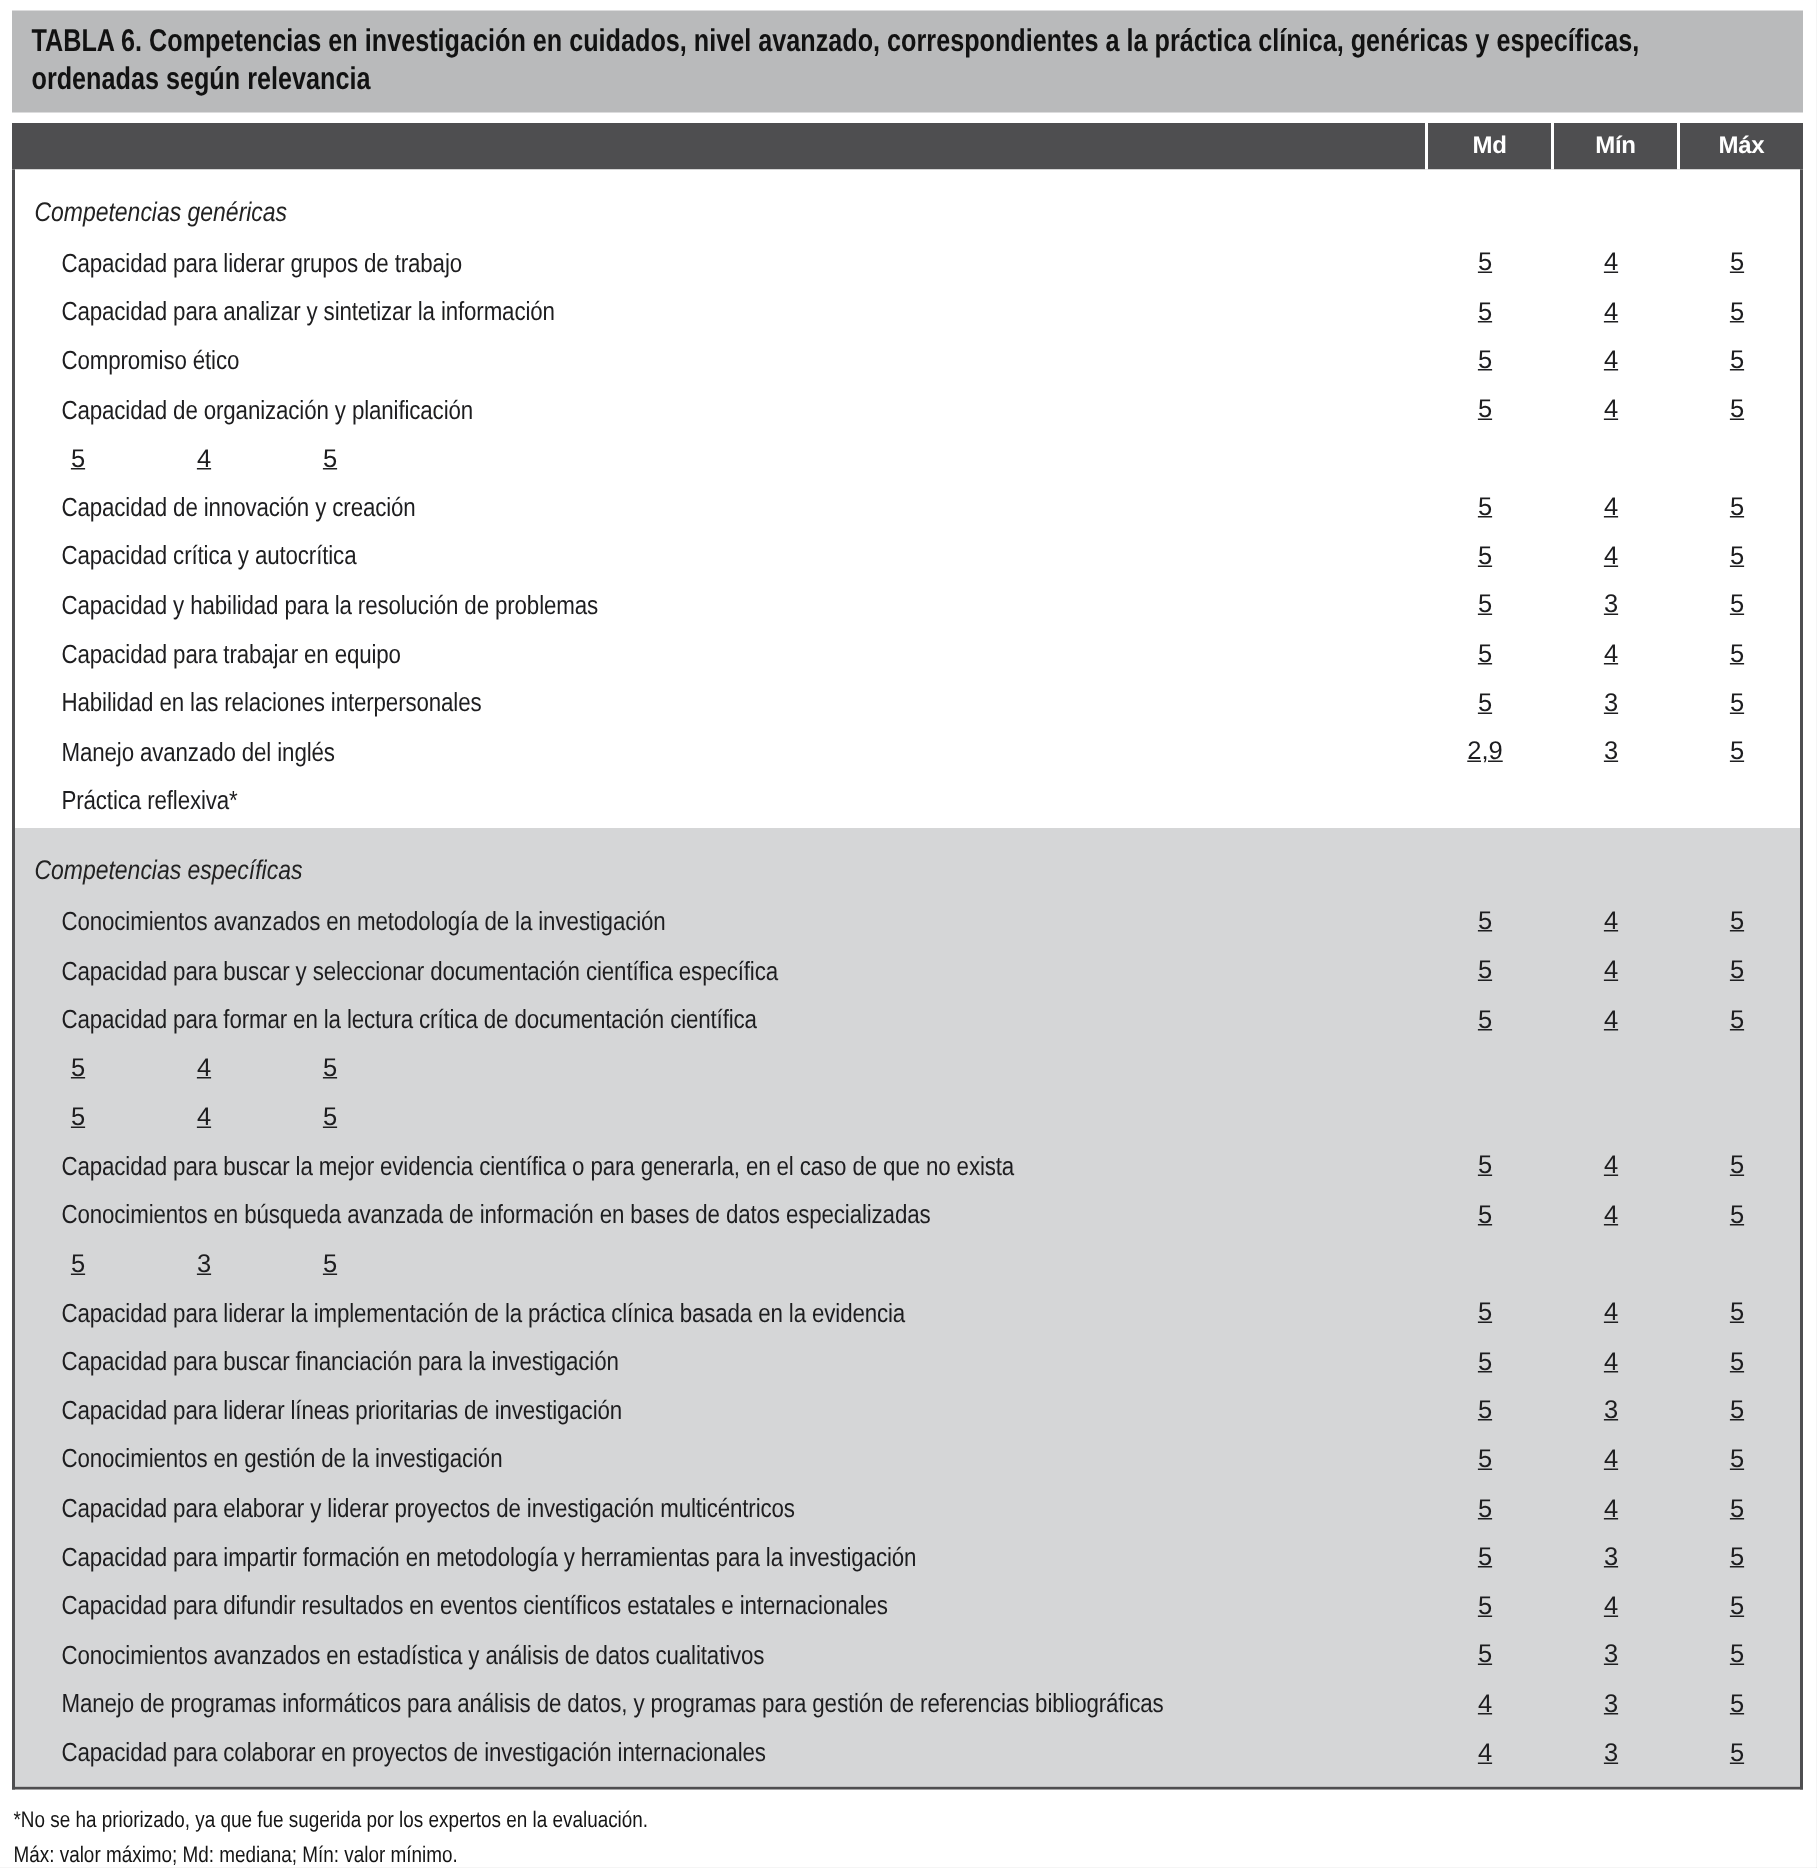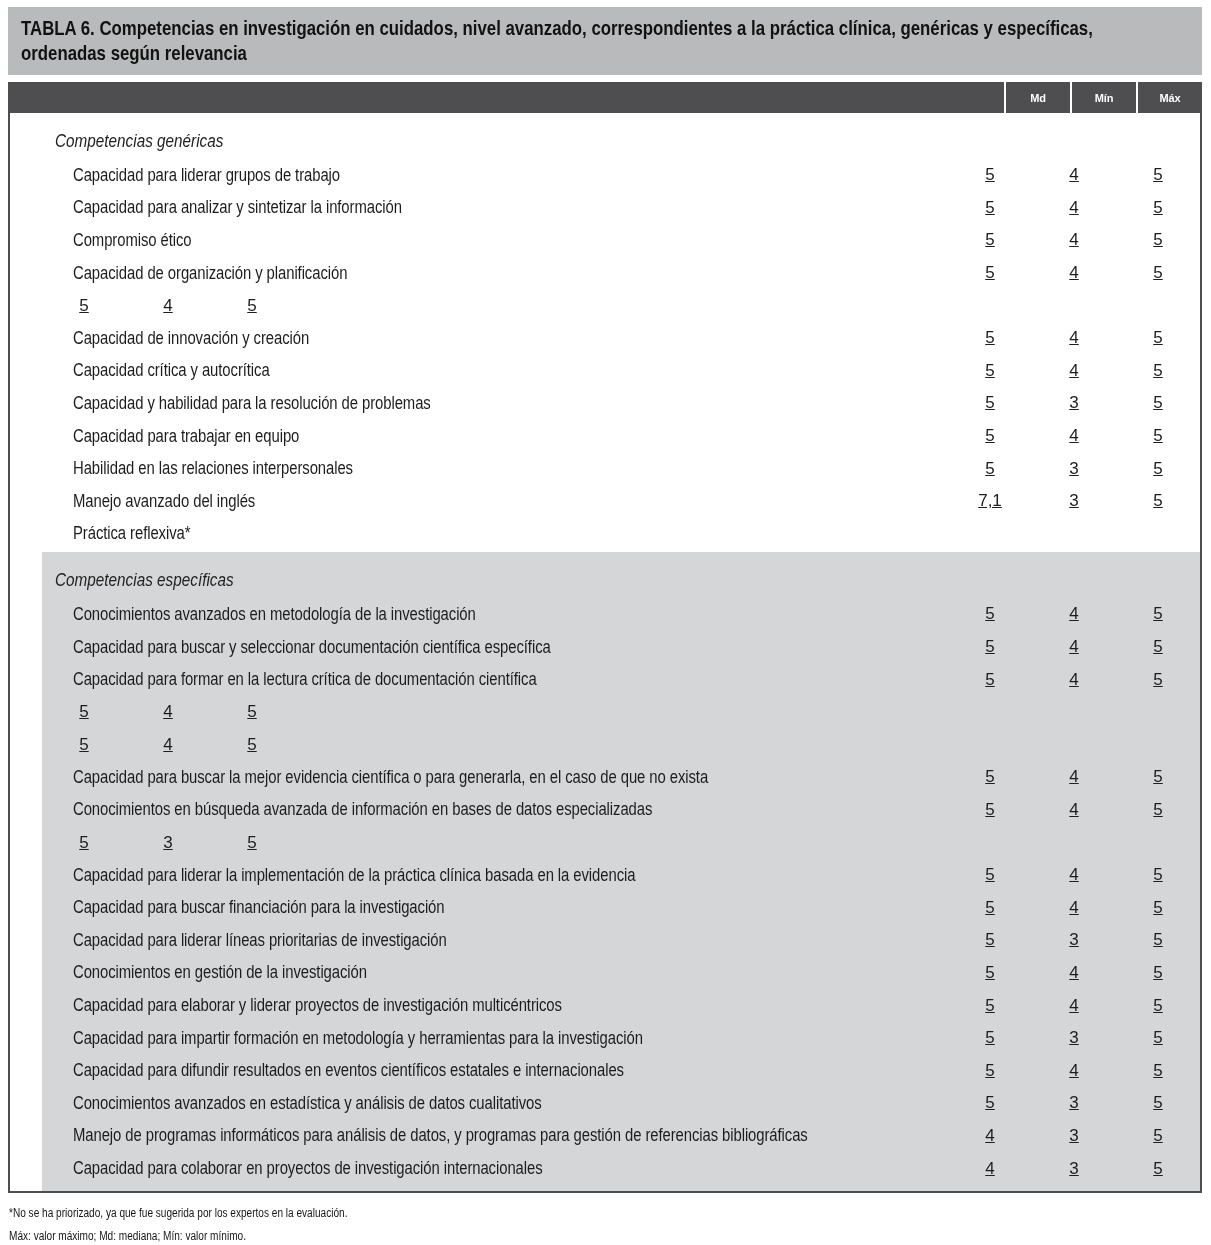--- a/index.html
+++ b/index.html
@@ -16,46 +16,46 @@
     font-weight:bold; font-size:21px; line-height:24.5px; color:#121212;
     white-space:nowrap; transform:scaleX(0.80); transform-origin:0 50%;
   }
 
   
   .header-row {
     display:flex; background:var(--header-bg,#4e4e50); height:31px; margin-top:7px;
   }
   .hcell-label { flex:1; }
   .hcell {
-    width:66px; border-left:2px solid var(--header-text,#fff);
-    color:var(--header-text,#fff); font-weight:bold; font-size:11px;
+    width:84px; border-left:2px solid var(--header-text,#fff);
+    color:var(--header-text,#fff); font-weight:bold; font-size:16px;
     display:flex; align-items:center; justify-content:center; letter-spacing:-0.2px;
   }
 
   
-  .table-body { border:2px solid var(--border,#4e4e50); border-top:none;padding-left:32px; }
+  .table-body { border:2px solid var(--border,#4e4e50); border-top:none; }
   .section { padding-top:10px; }
   .section-generic  { background:var(--section1-bg,#ffffff); padding-bottom:2px; }
   .section-specific { background:var(--section2-bg,#d5d6d7); padding-bottom:6px; }
   .section-label { height:36px; display:flex; align-items:center; padding-left:13px; }
   .section-label span {
     display:inline-block; font-style:italic; font-size:18px; color:#222;
     transform:scaleX(0.85); transform-origin:0 50%; white-space:nowrap;
   }
   .row { display:flex; height:32.6px; align-items:center;text-decoration:underline; }
   .row-label { flex:1; padding-left:31px; min-width:0; }
   .row-label span {
     display:inline-block; font-size:17.5px; letter-spacing:-0.1px; color:#1d1d1f;
     transform:scaleX(0.85); transform-origin:0 50%; white-space:nowrap;
   }
   .vcell { width:84px; text-align:center; font-size:17px; color:#1d1d1f; }
 
   
   .footnotes { padding:9px 0 0 1px; }
-  .footnote { font-size:12px; line-height:23px; }
+  .footnote { font-size:15px; line-height:23px; }
   .footnote span {
     display:inline-block; transform:scaleX(0.84); transform-origin:0 50%;
     white-space:nowrap; color:#151515;
   }
 </style>
 </head>
 <body>
 
 <div class="page">
 
@@ -141,21 +141,21 @@
 
   <div class="row">
     <div class="row-label"><span>Habilidad en las relaciones interpersonales</span></div>
     <div class="vcell">5</div>
     <div class="vcell">3</div>
     <div class="vcell">5</div>
   </div>
 
   <div class="row">
     <div class="row-label"><span>Manejo avanzado del inglés</span></div>
-    <div class="vcell">7,1</div>
+    <div class="vcell">2,9</div>
     <div class="vcell">3</div>
     <div class="vcell">5</div>
   </div>
 
   <div class="row">
     <div class="row-label"><span>Práctica reflexiva*</span></div>
     <div class="vcell"></div>
     <div class="vcell"></div>
     <div class="vcell"></div>
   </div>

